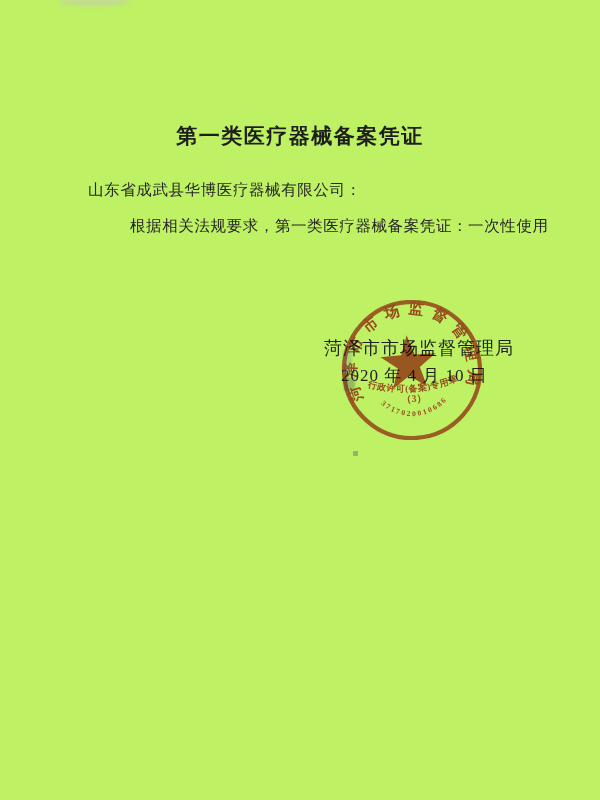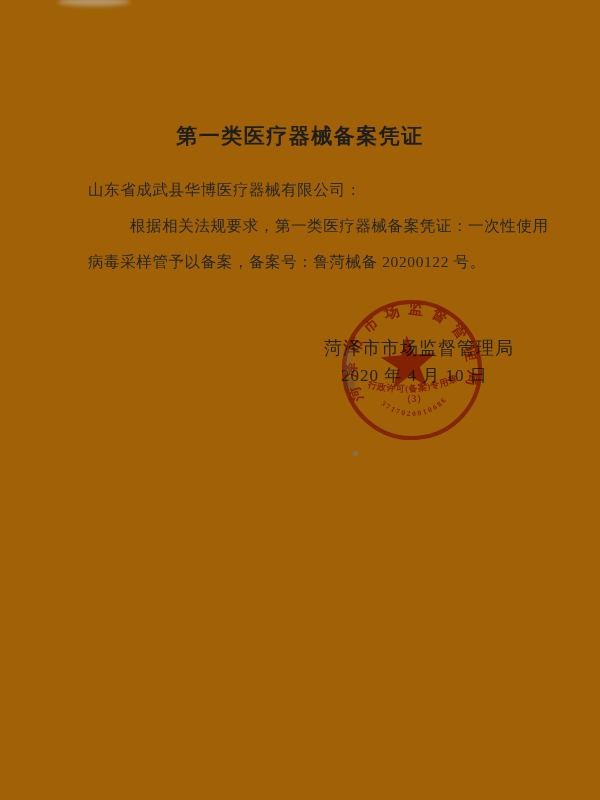--- a/index.html
+++ b/index.html
@@ -5,21 +5,21 @@
   html, body { margin: 0; padding: 0; }
   body {
     width: 600px; height: 800px;
     background: #fdfcf7;
     font-family: "Liberation Serif", "DejaVu Serif", serif;
     position: relative;
     overflow: hidden;
   }
   .page {
     position: absolute; inset: 0;
-    background: #a16207;
+    background: #bef264;
   }
   
   .smudge-top {
     position: absolute; left: 58px; top: -2px; width: 72px; height: 8px;
     background: rgba(198,196,186,0.55); filter: blur(2px); border-radius: 50%;
   }
   .speck {
     position: absolute; left: 353px; top: 451px; width: 5px; height: 5px;
     background: rgba(120,120,120,0.55); border-radius: 1px;
   }
@@ -80,21 +80,20 @@
 
 <div class="page">
 
   <div class="smudge-top"></div>
 
   <h1 class="title">第一类医疗器械备案凭证</h1>
 
   <div class="textblock">
     <p class="line">山东省成武县华博医疗器械有限公司：</p>
     <p class="line indent">根据相关法规要求，第一类医疗器械备案凭证：一次性使用</p>
-    <p class="line">病毒采样管予以备案，备案号：鲁菏械备 20200122 号。</p>
   </div>
 
   <div class="sign-block">
     <p class="issuer">菏泽市市场监督管理局</p>
     <p class="issue-date">2020 年 4 月 10 日</p>
   </div>
 
   <svg class="seal" viewBox="-75 -75 150 150" xmlns="http://www.w3.org/2000/svg">
     <g transform="rotate(-4)">
       <circle class="seal-ring" r="68"></circle>

